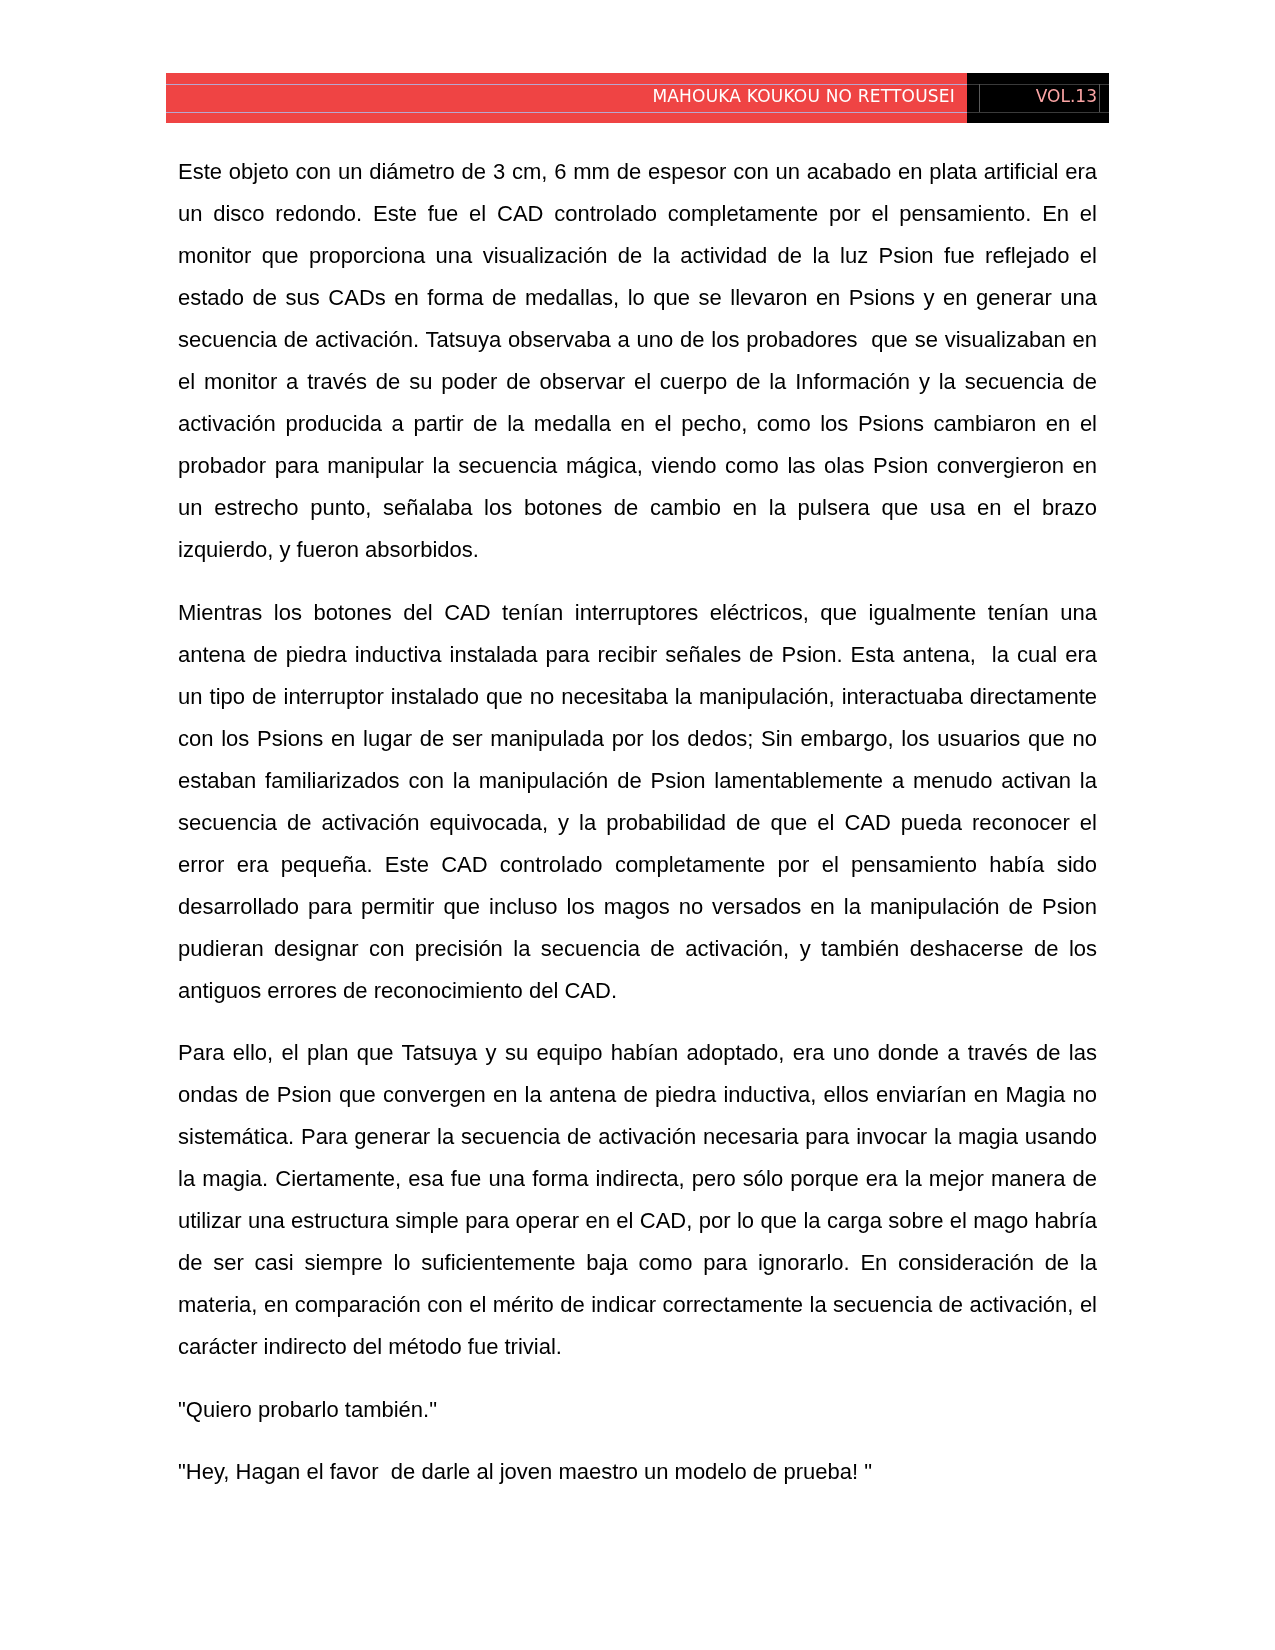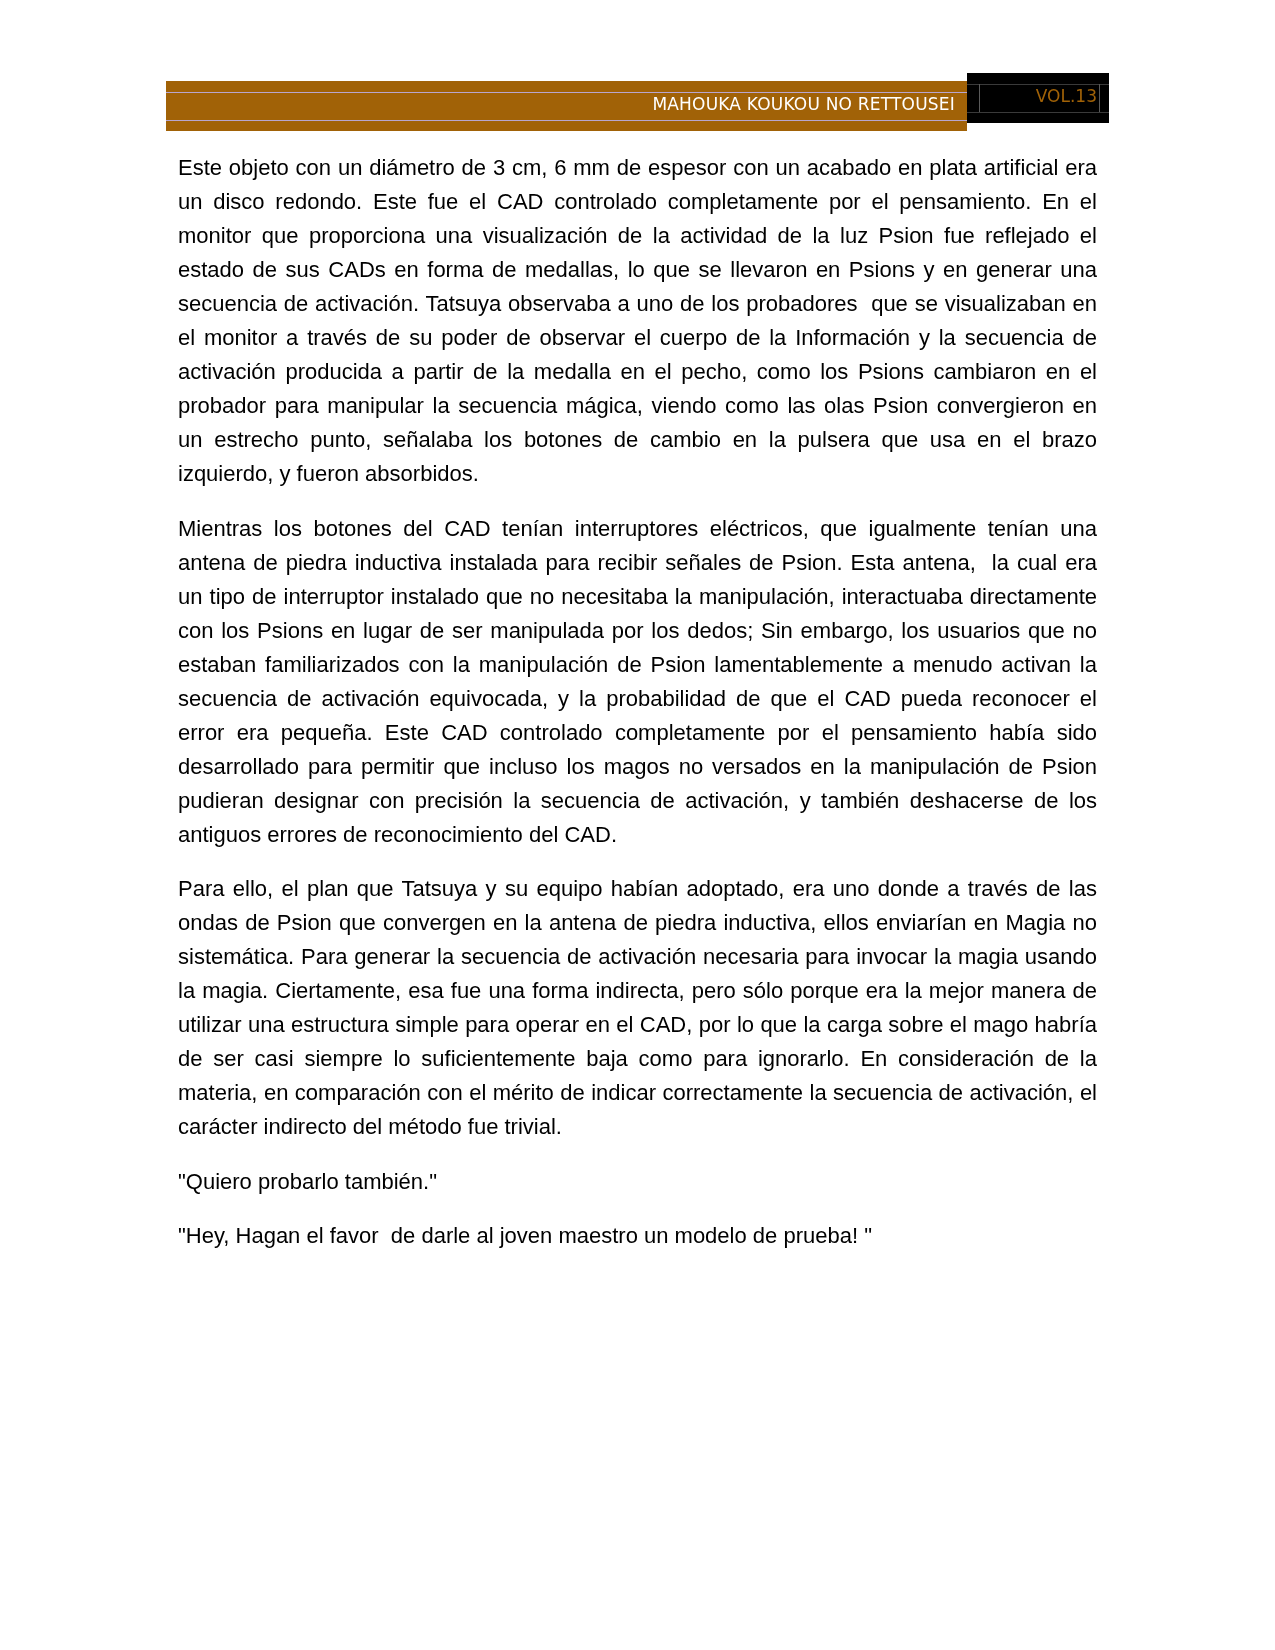--- a/index.html
+++ b/index.html
@@ -2,22 +2,21 @@
 <html><head>
 <meta charset="utf-8">
 <style>
   html, body { margin: 0; padding: 0; background: #ffffff; }
   body { width: 1275px; height: 1650px; position: relative; overflow: hidden; }
   .header {
     position: absolute; left: 166px; top: 73px; width: 943px; height: 50px;
   }
   .header-band {
     position: absolute; left: 0; top: 0; width: 801px; height: 50px;
-    background: #a16207;
-    margin-top: 8px;
+    background: #ef4444;
   }
   .header-band .rule {
     position: absolute; left: 0; width: 100%; height: 1px; background: #b8a6cf;
   }
   .header-title {
     position: absolute; right: 12px; top: 13px;
     font-family: "DejaVu Sans", sans-serif; font-size: 17px; color: #ffffff;
     letter-spacing: 0.2px; white-space: nowrap;
   }
   .header-vol {
@@ -25,27 +24,27 @@
     background: #000000;
   }
   .header-vol .rule {
     position: absolute; left: 0; width: 100%; height: 1px; background: #3a3a3a;
   }
   .header-vol .vline {
     position: absolute; top: 11px; width: 1px; height: 28px; background: #5a5a5a;
   }
   .header-vol-label {
     position: absolute; right: 12px; top: 13px;
-    font-family: "DejaVu Sans", sans-serif; font-size: 17px; color: #a16207;
+    font-family: "DejaVu Sans", sans-serif; font-size: 17px; color: #fca5a5;
     white-space: nowrap;
   }
   .content {
     position: absolute; left: 178px; top: 151px; width: 919px;
     font-family: "Liberation Sans", sans-serif; font-size: 22px;
-    line-height: 34px; color: #000000;
+    line-height: 42px; color: #000000;
   }
   .content p {
     margin: 0 0 20.5px 0; text-align: justify; white-space: pre-wrap;
   }
 </style>
 </head>
 <body>
 
 <div class="header">
   <div class="header-band">

